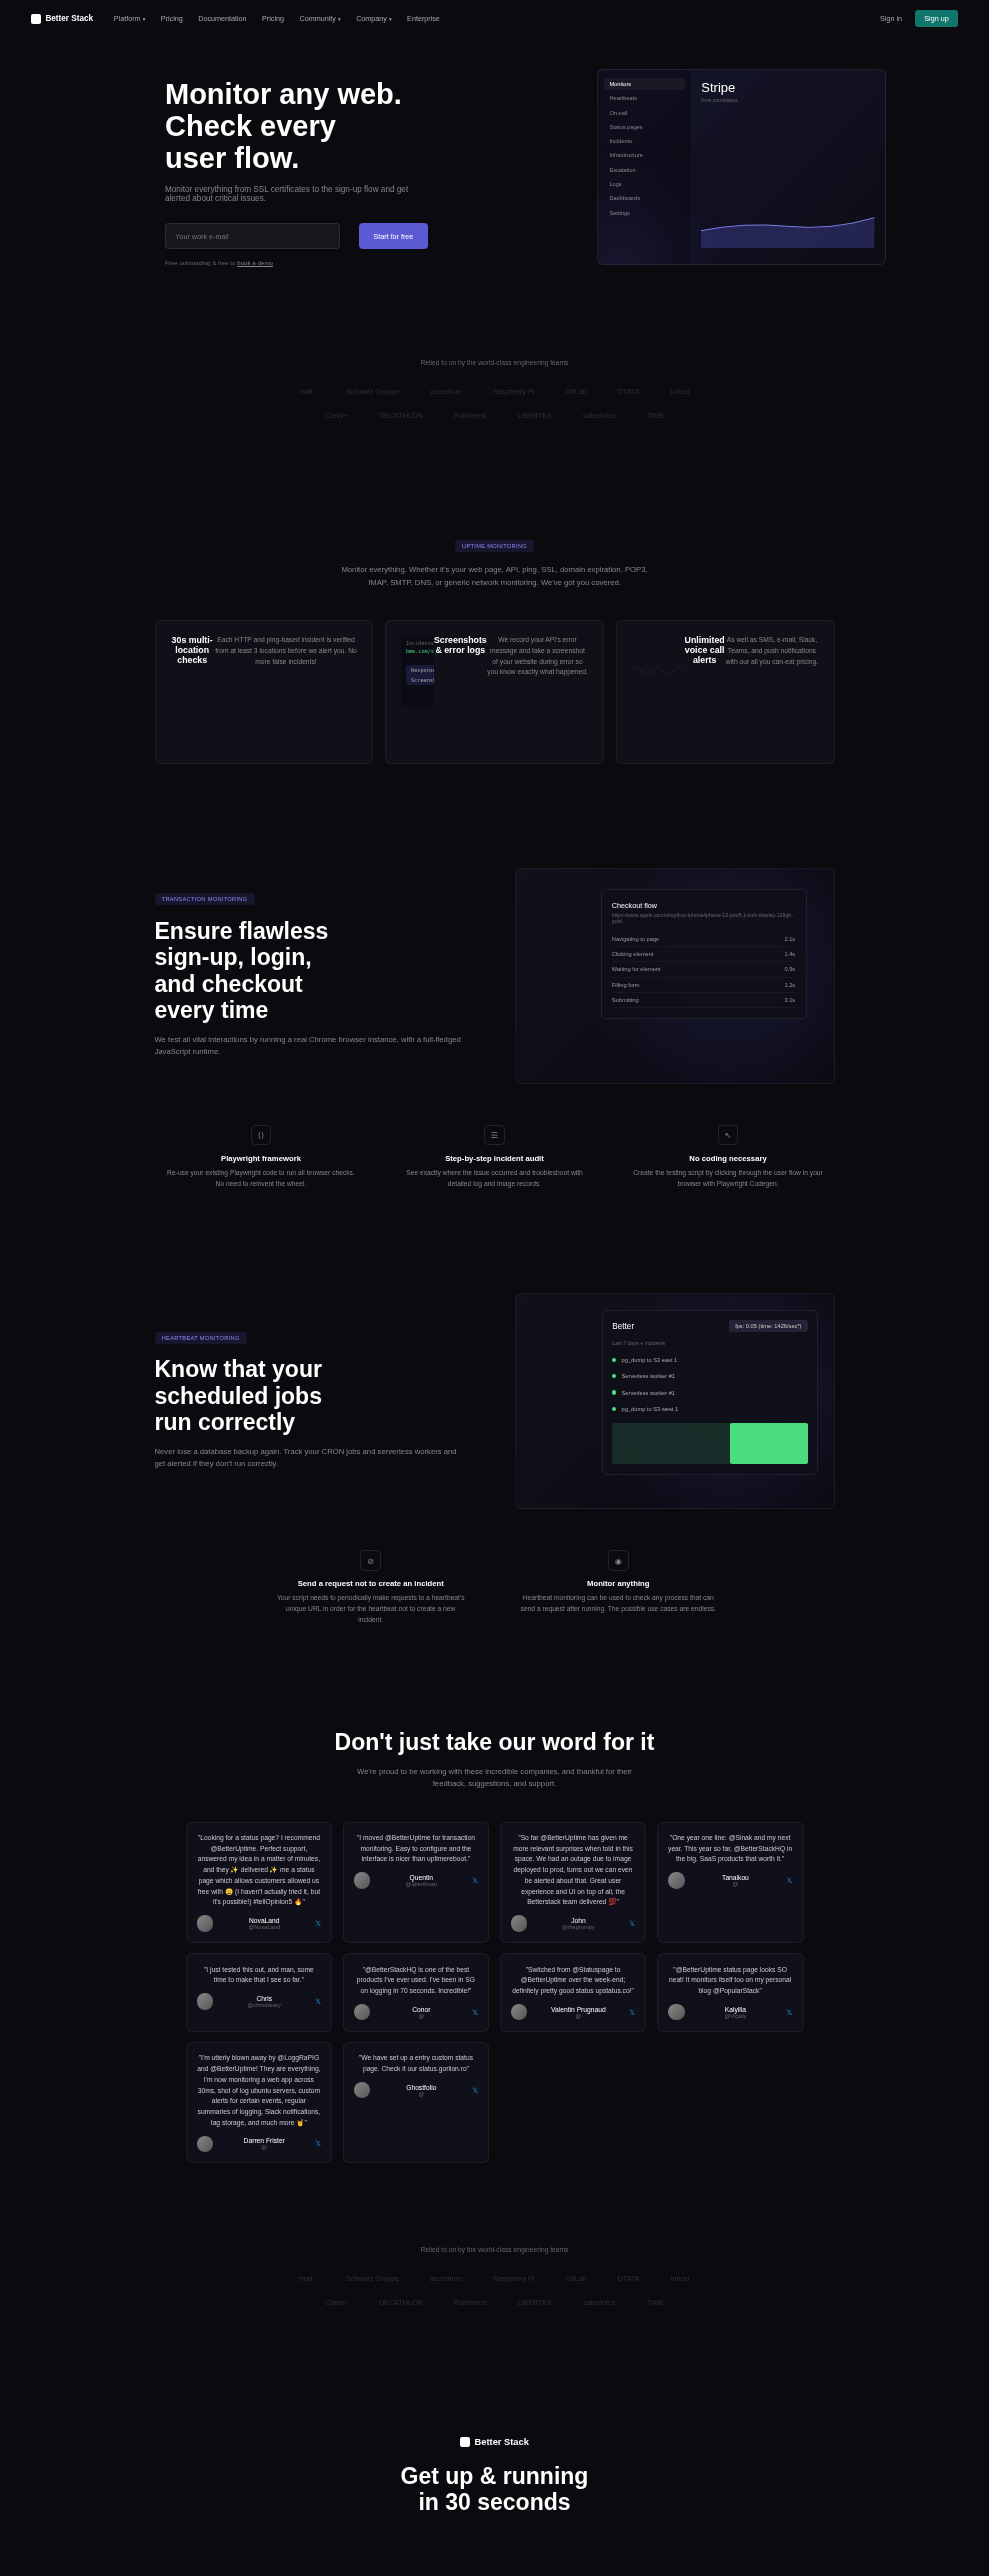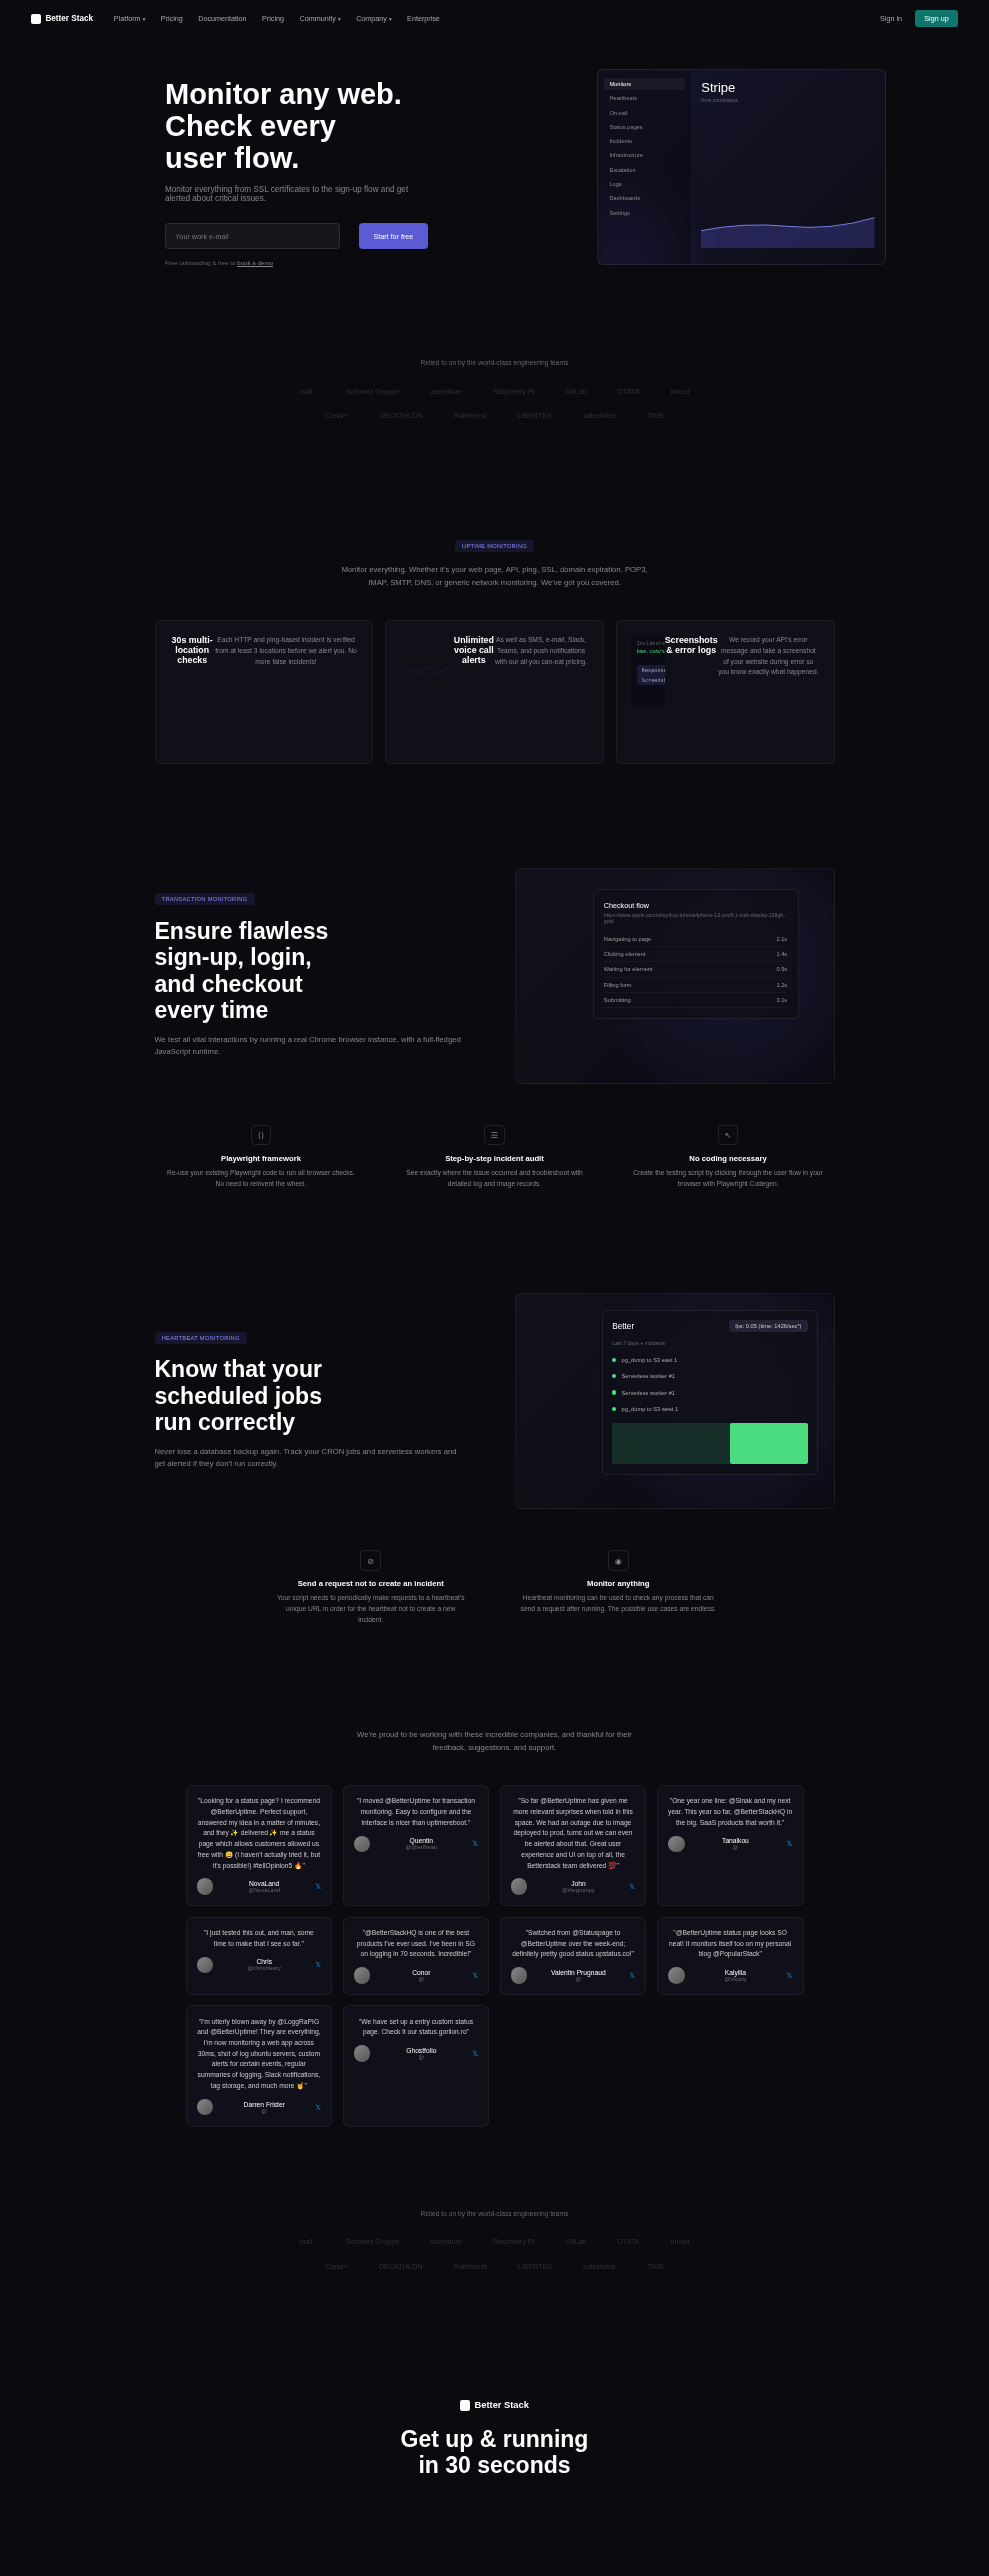--- a/index.html
+++ b/index.html
@@ -66,21 +66,21 @@
 .d3 { background: #ffa94d; top: 31px; left: 41px; }
 .card-wave svg { width: 100%; height: 100%; }
 .card-logs { background: rgba(10,10,20,0.8); padding: 5.2px; font-size: 5.2px; font-family: monospace; color: #666; }
 .log-line { margin-bottom: 2.1px; }
 .log-tab { display: inline-block; background: rgba(91,91,214,0.2); padding: 2.1px 5.2px; border-radius: 2.1px; margin-right: 3.1px; font-size: 5.2px; color: #aaa; }
 
 
 .two-col { display: grid; grid-template-columns: 1fr 1fr; gap: 41px; align-items: center; }
 .col-visual { background: linear-gradient(135deg, rgba(30,30,50,0.4), rgba(10,10,20,0.6)); border: 0.5px solid rgba(255,255,255,0.06); border-radius: 6.2px; height: 216px; position: relative; overflow: hidden; }
 .col-visual::before { content: ''; position: absolute; inset: 0; background: radial-gradient(circle at 70% 50%, rgba(91,91,214,0.15), transparent 60%); }
-.checkout-mock { position: absolute; right: 35px; top: 20.6px; width: 206px; background: rgba(15,15,25,0.9); border: 0.5px solid rgba(255,255,255,0.08); border-radius: 5.2px; padding: 10.3px; }
+.checkout-mock { position: absolute; right: 27px; top: 20.6px; width: 206px; background: rgba(15,15,25,0.9); border: 0.5px solid rgba(255,255,255,0.08); border-radius: 5.2px; padding: 10.3px; }
 .cm-title { font-size: 7.2px; margin-bottom: 2.1px; }
 .cm-url { font-size: 5.2px; color: #666; margin-bottom: 8.2px; }
 .cm-row { display: flex; justify-content: space-between; padding: 4.1px 0; border-bottom: 0.5px solid rgba(255,255,255,0.04); font-size: 5.7px; color: #999; }
 
 
 .feature-trio { display: grid; grid-template-columns: repeat(3, 1fr); gap: 20.6px; margin-top: 41px; text-align: center; }
 .feature { padding: 0 10.3px; }
 .feature-icon { width: 20.6px; height: 20.6px; margin: 0 auto 8.2px; border: 0.5px solid rgba(255,255,255,0.1); border-radius: 4.1px; display: flex; align-items: center; justify-content: center; color: #888; }
 .feature h4 { font-size: 7.7px; font-weight: 600; margin-bottom: 5.2px; }
 .feature p { color: #888; font-size: 6.7px; line-height: 1.6; }
@@ -220,38 +220,38 @@
         <div class="dot d1"></div>
         <div class="dot d2"></div>
         <div class="dot d3"></div>
         <div style="position:absolute;top:13.4px;left:36px;font-size:5.7px;color:#ccc">North America</div>
         <div style="position:absolute;top:20.6px;left:36px;font-size:4.6px;color:#666">2 locations</div>
       </div>
       <h3>30s multi-location checks</h3>
       <p>Each HTTP and ping-based incident is verified from at least 3 locations before we alert you. No more false incidents!</p>
     </div>
     <div class="card">
+      <div class="card-visual card-logs">
+        <div class="log-line">Incidents</div>
+        <div class="log-line" style="color:#4ade80">bme.com/status</div>
+        <div style="margin-top:10.3px"><span class="log-tab">Response</span><span class="log-tab">Screenshot</span></div>
+      </div>
+      <h3>Screenshots &amp; error logs</h3>
+      <p>We record your API's error message and take a screenshot of your website during error so you know exactly what happened.</p>
+    </div>
+    <div class="card">
       <div class="card-visual card-wave">
         <svg viewBox="0 0 300 140">
             <path d="M0,70 Q30,20 60,70 T120,70 T180,70 T240,70 T300,70" stroke="rgba(140,100,255,0.6)" stroke-width="1" fill="none"></path>
             <path d="M0,70 Q30,40 60,70 T120,70 T180,70 T240,70 T300,70" stroke="rgba(140,100,255,0.4)" stroke-width="1" fill="none"></path>
             <path d="M0,70 Q30,100 60,70 T120,70 T180,70 T240,70 T300,70" stroke="rgba(140,100,255,0.3)" stroke-width="1" fill="none"></path>
           </svg>
       </div>
       <h3>Unlimited voice call alerts</h3>
       <p>As well as SMS, e-mail, Slack, Teams, and push notifications with our all you can-eat pricing.</p>
-    </div>
-    <div class="card">
-      <div class="card-visual card-logs">
-        <div class="log-line">Incidents</div>
-        <div class="log-line" style="color:#4ade80">bme.com/status</div>
-        <div style="margin-top:10.3px"><span class="log-tab">Response</span><span class="log-tab">Screenshot</span></div>
-      </div>
-      <h3>Screenshots &amp; error logs</h3>
-      <p>We record your API's error message and take a screenshot of your website during error so you know exactly what happened.</p>
     </div>
   </div>
 </section>
 
 <section class="section">
   <div class="two-col">
     <div>
       <span class="badge">Transaction Monitoring</span>
       <h2 class="section-title">
         <span>Ensure flawless</span><br>
@@ -353,20 +353,21 @@
     </div>
     <div class="feature">
       <div class="feature-icon">◉</div>
       <h4>Monitor anything</h4>
       <p>Heartbeat monitoring can be used to check any process that can send a request after running. The possible use cases are endless.</p>
     </div>
   </div>
 </section>
 
 <section class="testimonials centered">
+  <h2 class="section-title">Don't just take our word for it</h2>
   <p class="section-sub">We're proud to be working with these incredible companies, and thankful for their feedback, suggestions, and support.</p>
   <div class="testimonial-grid" id="tweet-grid">
       <div class="tweet">
     <div class="tweet-text">"Looking for a status page? I recommend @BetterUptime. Perfect support, answered my idea in a matter of minutes, and they ✨ delivered ✨ me a status page which allows customers allowed us free with 😩 (I haven't actually tried it, but it's possible!) #tellOpinion5 🔥"</div>
     <div class="tweet-author">
       <div class="avatar"></div>
       <div class="author-info">
         <div class="author-name">NovaLand</div>
         <div class="author-handle">@NovaLand</div>
       </div>

